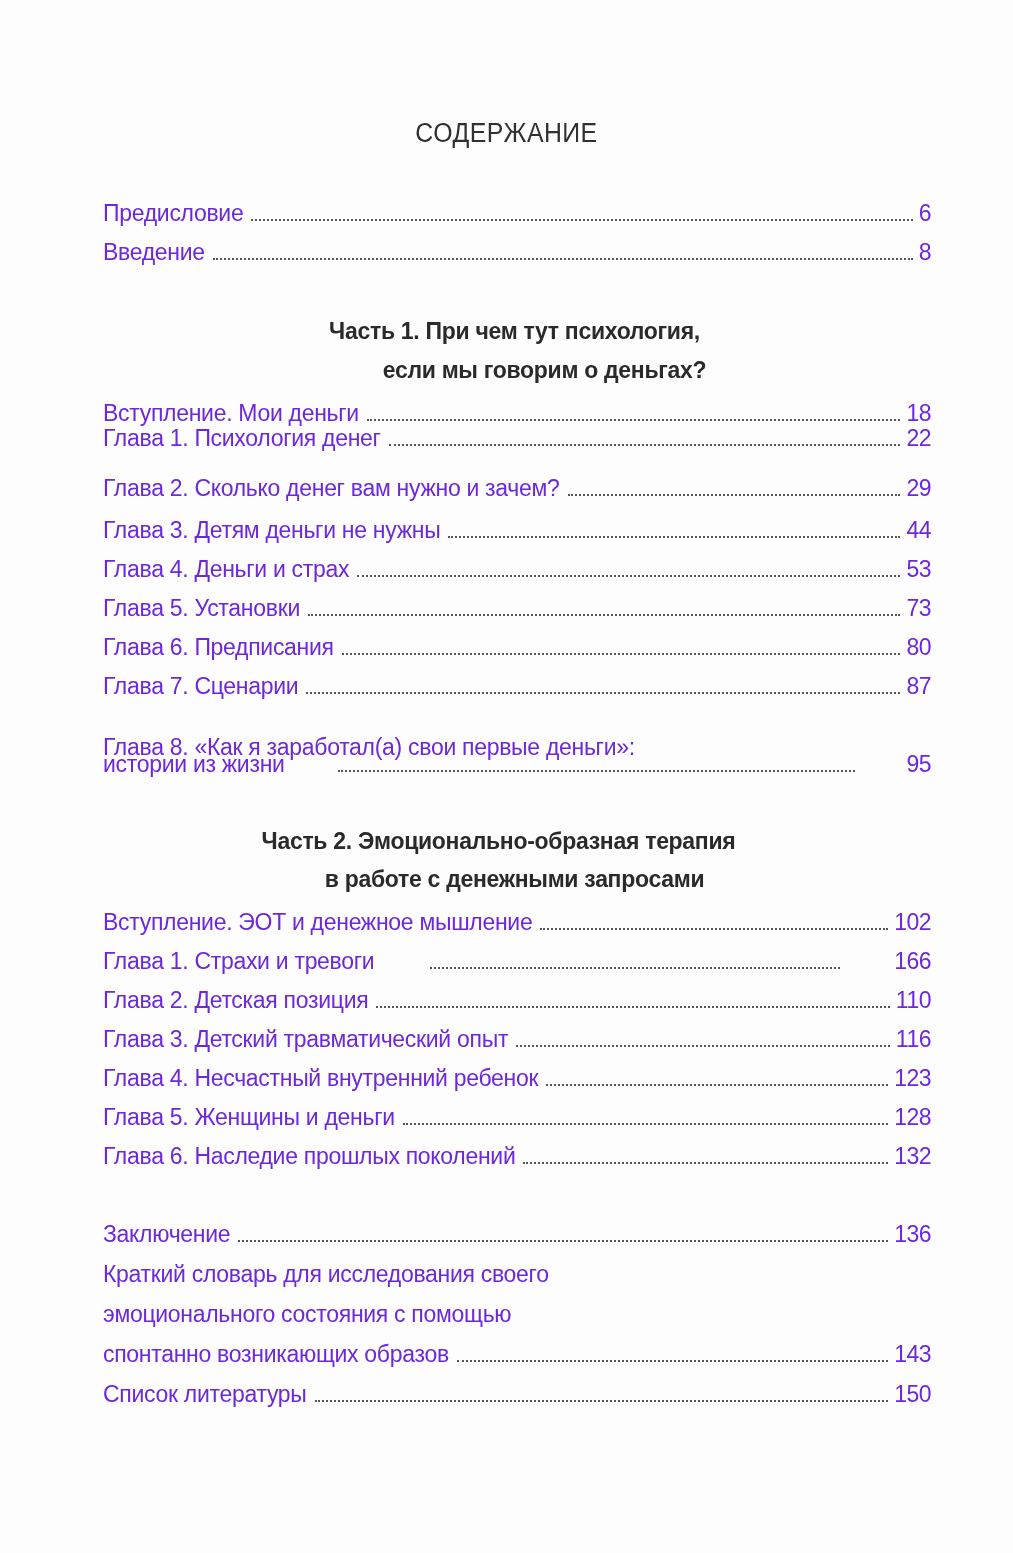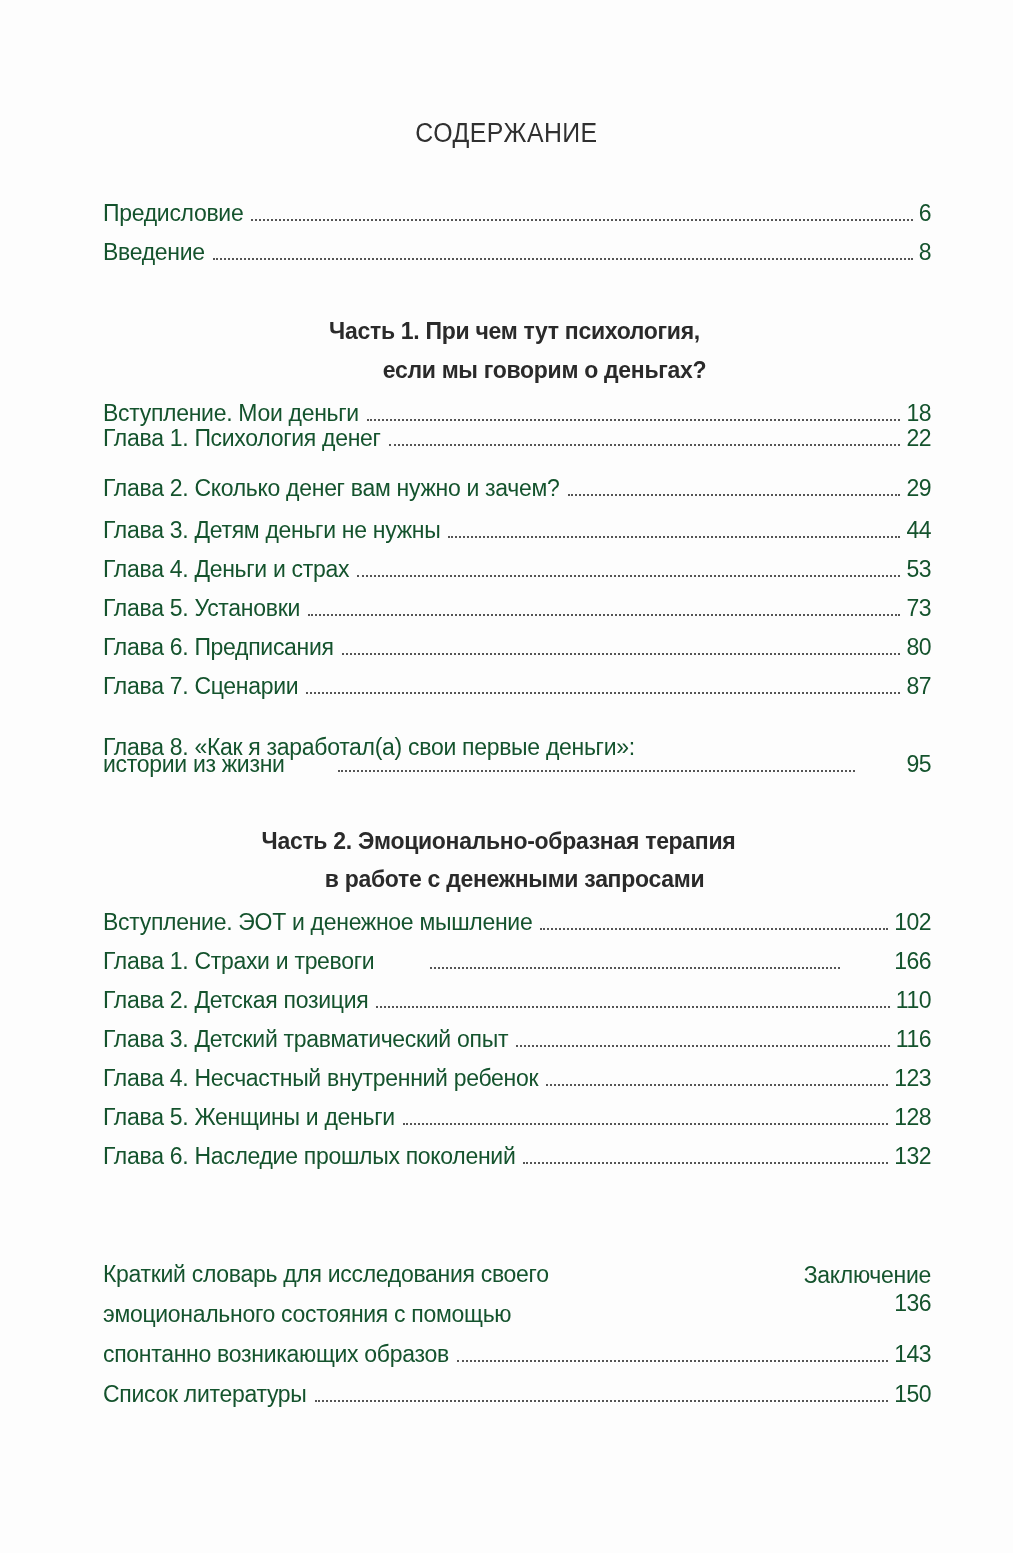--- a/index.html
+++ b/index.html
@@ -37,21 +37,21 @@
     }
     .toc-row {
       position: absolute;
       left: 103px;
       width: 828px;
       height: 34px;
       display: flex;
       align-items: flex-end;
       font-size: 23px;
       line-height: 28px;
-      color: #14532d;
+      color: #6d28d9;
     }
     .toc-row .label {
       white-space: nowrap;
       flex: 0 0 auto;
       letter-spacing: -0.3px;
     }
     .toc-row .dots {
       flex: 1 1 auto;
       overflow: hidden;
       white-space: nowrap;
@@ -188,21 +188,21 @@
     <span class="label">Глава 5. Женщины и деньги</span>
     <span class="dots"></span>
     <span class="page-num">128</span>
   </div>
   <div class="toc-row" style="top:1136px;">
     <span class="label">Глава 6. Наследие прошлых поколений</span>
     <span class="dots"></span>
     <span class="page-num">132</span>
   </div>
 
-  <div class="toc-row" style="top:1261px;flex-direction:column;">
+  <div class="toc-row" style="top:1214px;">
     <span class="label">Заключение</span>
     <span class="dots"></span>
     <span class="page-num">136</span>
   </div>
   <div class="toc-row no-leader" style="top:1254px;">
     <span class="label">Краткий словарь для исследования своего</span>
 
     <span class="page-num"></span>
   </div>
   <div class="toc-row no-leader" style="top:1294px;">

